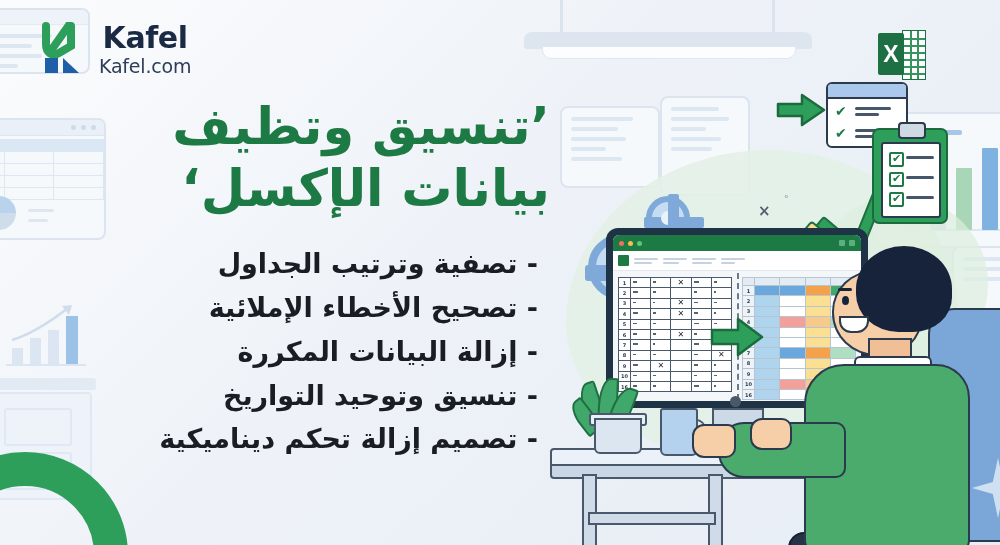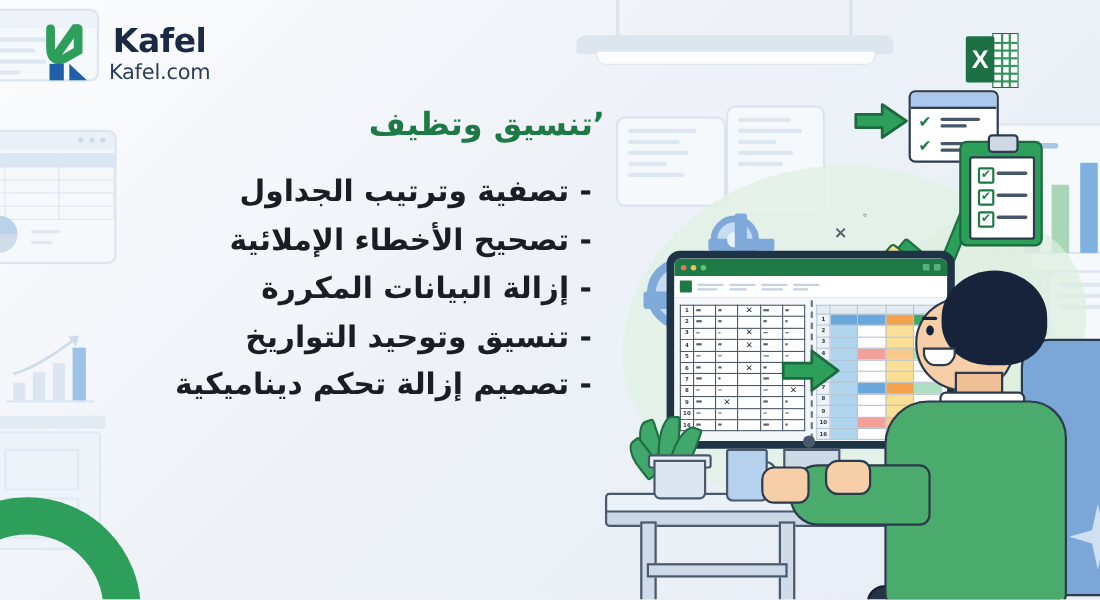--- a/index.html
+++ b/index.html
@@ -78,21 +78,21 @@
   
   #excel{position:absolute;left:878px;top:30px;width:46px;height:48px;}
   #excel .lf{position:absolute;left:0;top:3px;width:26px;height:42px;background:#1d7044;border-radius:2px;
     display:flex;align-items:center;justify-content:center;color:#fff;font-size:23px;font-weight:700;font-family:"Liberation Sans",sans-serif;}
   #excel .rt{position:absolute;left:24px;top:0;width:22px;height:48px;background:#fff;border:1px solid #1d7044;}
   #excel .rt i{position:absolute;left:0;width:22px;height:1.5px;background:#35955f;}
   #excel .rt u{position:absolute;top:0;height:48px;width:1.5px;background:#35955f;}
 
   
   #copy{position:absolute;left:40px;top:96px;width:510px;text-align:right;direction:rtl;}
-  #headline{color:#1d7a45;font-weight:800;font-size:29px;line-height:1.22;letter-spacing:-.5px;}
+  #headline{color:#1d7a45;font-weight:800;font-size:51px;line-height:1.22;letter-spacing:-.5px;}
   #bullets{margin-top:22px;}
   #bullets li{list-style:none;color:#1a1d24;font-weight:700;font-size:27px;line-height:1.62;white-space:nowrap;}
 
   
   #scene{position:absolute;left:540px;top:60px;width:460px;height:485px;}
 
   
   .gear{position:absolute;border-radius:50%;border:8px solid #7ea9d8;background:#c5dcf2;box-sizing:border-box;}
   .gear:before,.gear:after{content:"";position:absolute;background:#7ea9d8;}
   #gear-big{left:48px;top:174px;width:66px;height:66px;}
@@ -349,20 +349,21 @@
         <i style="top:42px"></i>
       <u style="left:7px"></u>
         <u style="left:14px"></u>
     </div>
     <div class="lf">X</div>
   </div>
 
   <div id="copy">
     <div id="headline">
       <div>’تنسيق وتظيف</div>
+      <div>بيانات الإكسل‘</div>
     </div>
     <ul id="bullets" style="margin:22px 12px 0 0;padding:0;">
       <li>- تصفية وترتيب الجداول</li>
       <li>- تصحيح الأخطاء الإملائية</li>
       <li>- إزالة البيانات المكررة</li>
       <li>- تنسيق وتوحيد التواريخ</li>
       <li>- تصميم إزالة تحكم ديناميكية</li>
     </ul>
   </div>
 

